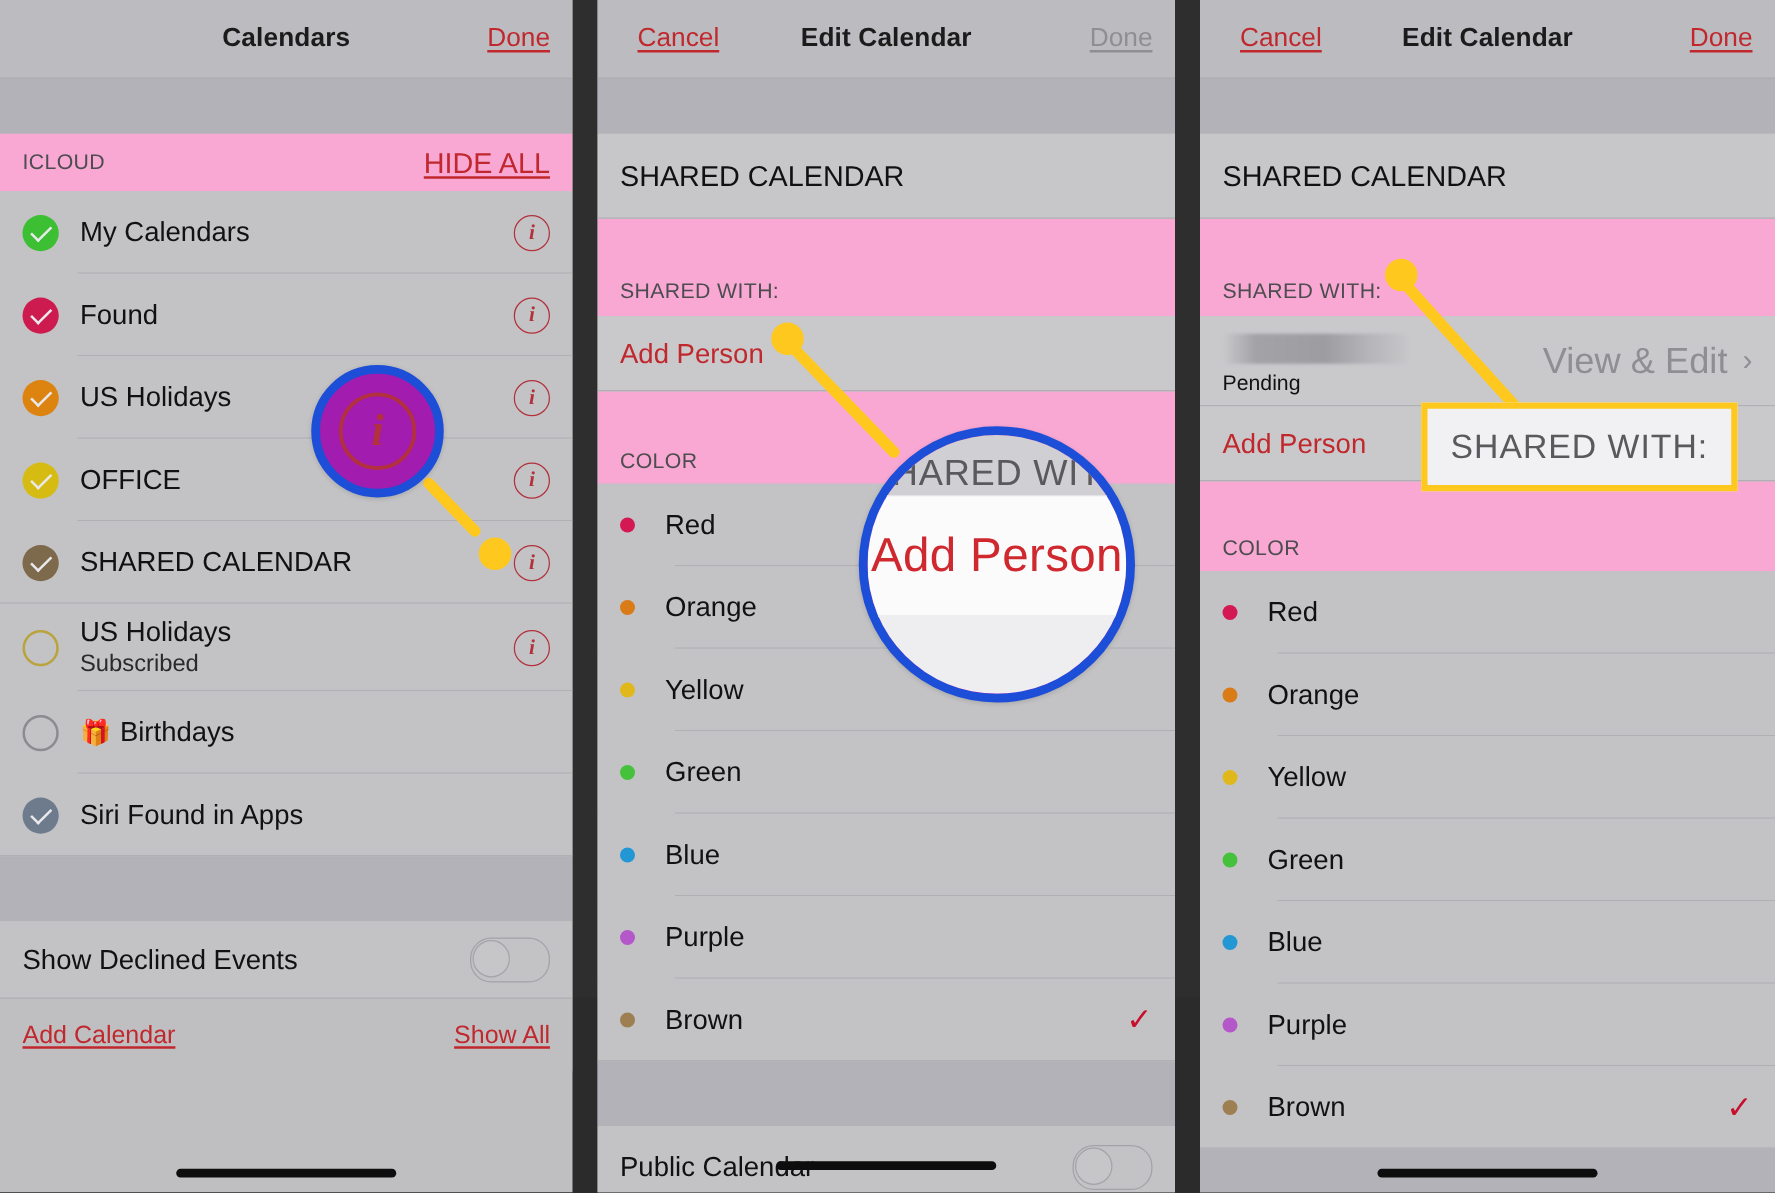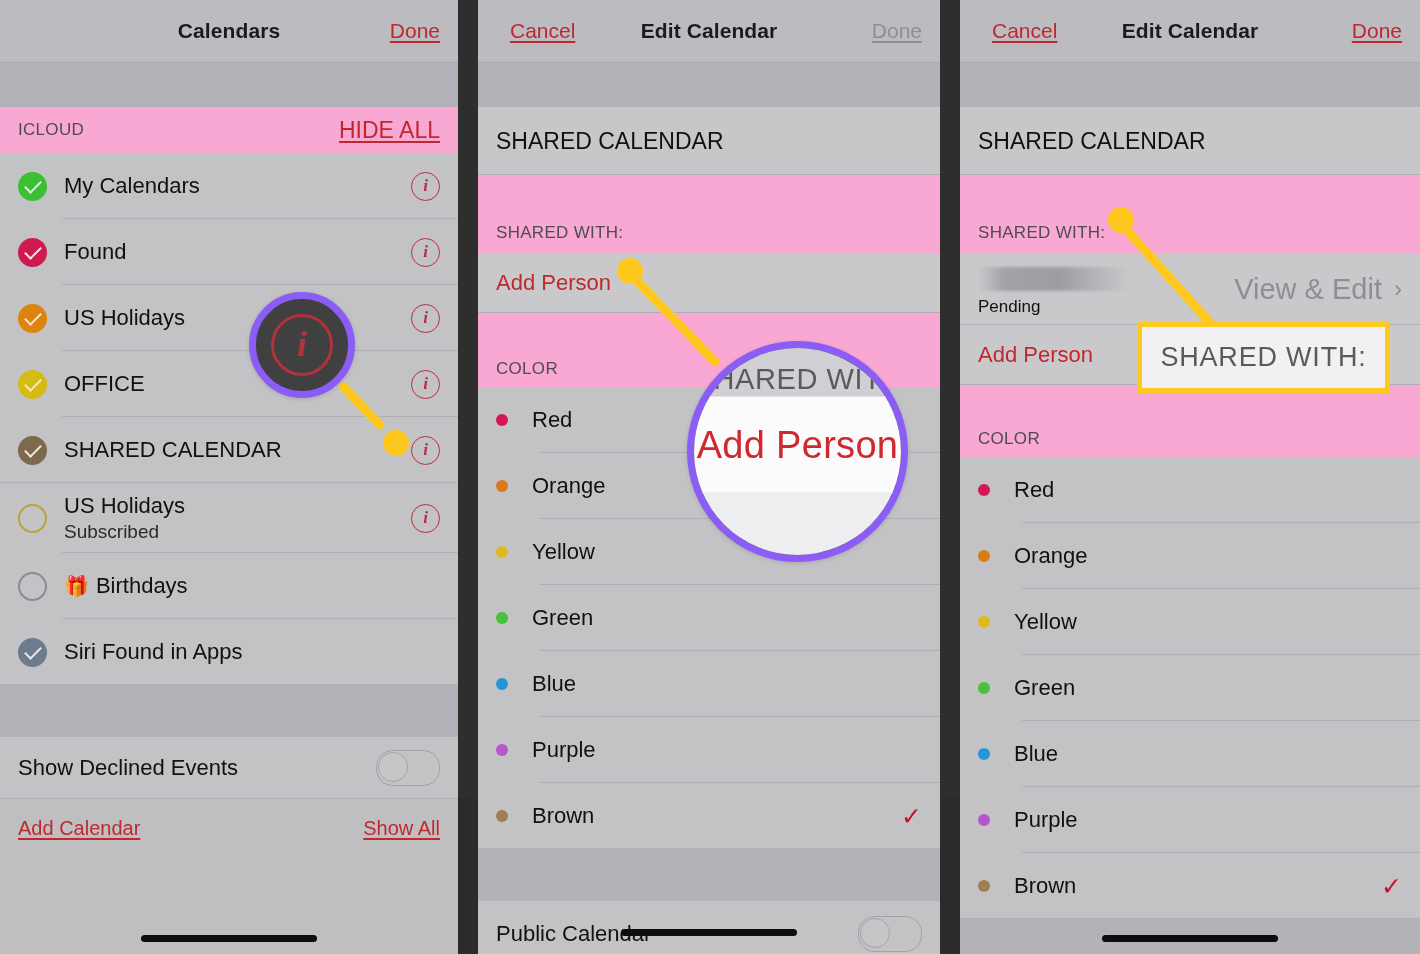--- a/index.html
+++ b/index.html
@@ -74,21 +74,21 @@
           filter:blur(1.4px);}
 
   
   .gift{color:#d2293c;font-size:20px;margin-right:7px;}
 
   
   .overlay{position:absolute;inset:0;pointer-events:none;}
   .lead{position:absolute;background:#ffc81e;border-radius:5px;transform-origin:0 50%;height:9px;}
   .leaddot{position:absolute;width:26px;height:26px;border-radius:50%;background:#ffc81e;}
 
-  .mag{position:absolute;border-radius:50%;background:#404040;border:7px solid #8b5cf6;
+  .mag{position:absolute;border-radius:50%;background:#a21caf;border:7px solid #1d4ed8;
        box-sizing:border-box;overflow:hidden;box-shadow:0 1px 4px rgba(0,0,0,.15);}
   .mag .inner{position:absolute;inset:0;display:flex;align-items:center;justify-content:center;}
 
   .mag1 .i-big{width:56px;height:56px;border-radius:50%;border:3px solid #b2313c;position:relative;}
   .mag1 .i-big:before{content:"i";position:absolute;left:0;right:0;top:50%;transform:translateY(-53%);
       text-align:center;font-size:36px;font-style:italic;font-family:"Liberation Serif",serif;
       font-weight:bold;color:#b2313c;line-height:1;}
 
   .mag2 .zoomstack{position:absolute;left:0;right:0;top:0;bottom:0;}
   .mag2 .zhdr{position:absolute;top:0;left:0;right:0;height:48px;background:#d0d0d4;

